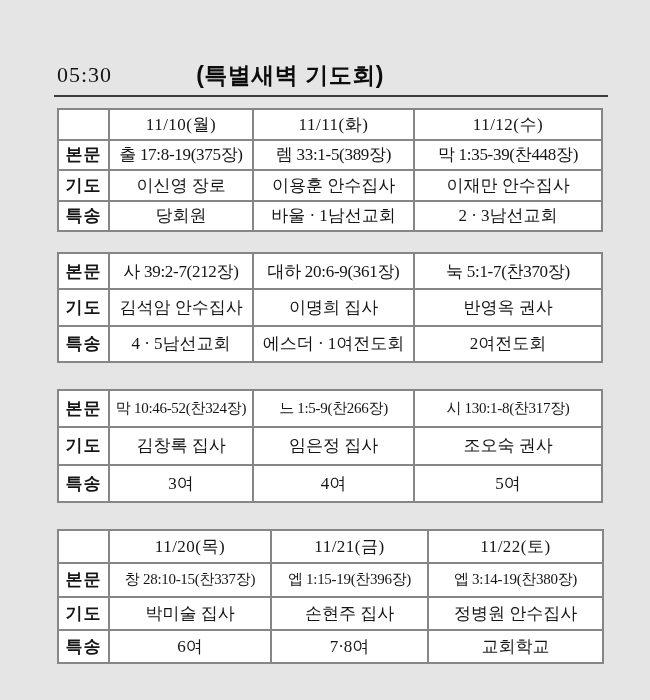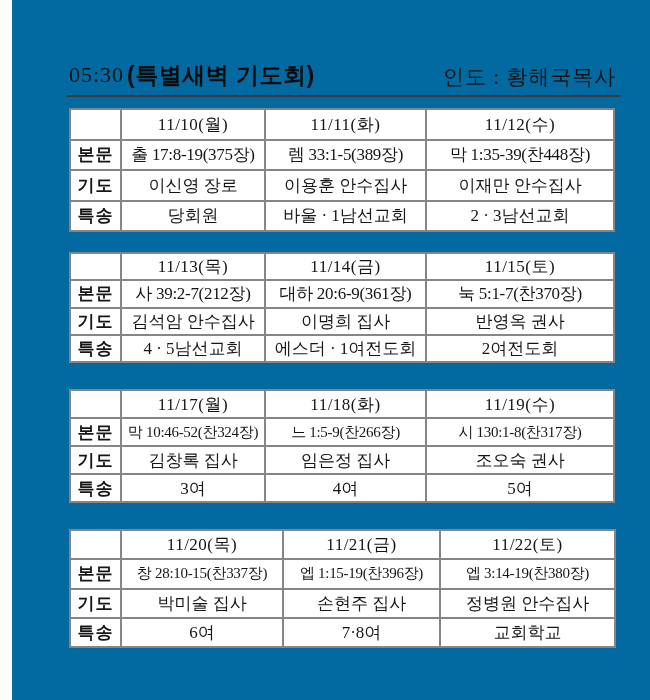--- a/index.html
+++ b/index.html
@@ -1,28 +1,28 @@
 <!DOCTYPE html>
 <html><head>
 <meta charset="utf-8">
 <style>
   html,body{margin:0;padding:0;}
   body{
     width:650px;height:700px;background:#ffffff;position:relative;
     font-family:"Liberation Serif","DejaVu Serif",serif;color:#151515;
     overflow:hidden;
   }
-  .page{position:absolute;inset:0;background:#0369a1;margin-left:12px;}
+  .page{position:absolute;inset:0;background:#e5e5e5;}
 
   
   .time{
     position:absolute;left:57px;top:62px;font-size:22px;letter-spacing:1px;
   }
   .title-wrap{
-    position:absolute;left:115px;top:60px;width:350px;
+    position:absolute;left:115px;top:60px;width:350px;text-align:center;
   }
   .title{
     font-family:"Liberation Sans","DejaVu Sans",sans-serif;
     font-weight:bold;font-size:23px;letter-spacing:0.5px;color:#0c0c0c;
   }
   .leader{
     position:absolute;left:431px;top:63px;font-size:21px;letter-spacing:1px;
   }
   .rule{
     position:absolute;left:54px;top:95px;width:554px;height:0;
@@ -34,38 +34,37 @@
     position:absolute;left:57px;border-collapse:collapse;table-layout:fixed;
     background:#ffffff;
   }
   .sched td{
     border:2px solid #868686;text-align:center;vertical-align:middle;
     padding:0;white-space:nowrap;overflow:hidden;font-size:17px;
   }
   .t1{top:108px;width:546px;height:124px;}
   .t2{top:252px;width:546px;height:111px;}
   .t3{top:389px;width:546px;height:114px;}
-  .t4{top:529px;width:547px;height:119px;}
+  .t4{top:529px;width:547px;height:135px;}
   .lbl{font-weight:600;font-size:18px;letter-spacing:1px;}
   .date{font-size:18px;letter-spacing:0.5px;}
   .scr{font-size:16px;letter-spacing:-0.3px;}
   .t3 .scr,.t4 .scr{font-size:15px;}
   .name{font-size:17px;}
   .song{font-size:17px;}
 </style>
 </head>
 <body>
 
 <div class="page">
 
   <div class="time">05:30</div>
   <div class="title-wrap">
     <span class="title">(특별새벽 기도회)</span>
   </div>
-  <div class="leader">인도 : 황해국목사</div>
   <div class="rule"></div>
 
   <table class="sched t1">
     <colgroup>
         <col style="width:51px">
         <col style="width:144px">
         <col style="width:161px">
         <col style="width:188px">
       </colgroup>
     <tbody>
@@ -98,26 +97,20 @@
 
   <table class="sched t2">
     <colgroup>
         <col style="width:51px">
         <col style="width:144px">
         <col style="width:161px">
         <col style="width:188px">
       </colgroup>
     <tbody>
       <tr>
-        <td class="lbl"></td>
-        <td class="date">11/13(목)</td>
-        <td class="date">11/14(금)</td>
-        <td class="date">11/15(토)</td>
-      </tr>
-      <tr>
         <td class="lbl">본문</td>
         <td class="scr">사 39:2-7(212장)</td>
         <td class="scr">대하 20:6-9(361장)</td>
         <td class="scr">눅 5:1-7(찬370장)</td>
       </tr>
       <tr>
         <td class="lbl">기도</td>
         <td class="name">김석암 안수집사</td>
         <td class="name">이명희 집사</td>
         <td class="name">반영옥 권사</td>
@@ -132,26 +125,20 @@
   </table>
 
   <table class="sched t3">
     <colgroup>
         <col style="width:51px">
         <col style="width:144px">
         <col style="width:161px">
         <col style="width:188px">
       </colgroup>
     <tbody>
-      <tr>
-        <td class="lbl"></td>
-        <td class="date">11/17(월)</td>
-        <td class="date">11/18(화)</td>
-        <td class="date">11/19(수)</td>
-      </tr>
       <tr>
         <td class="lbl">본문</td>
         <td class="scr">막 10:46-52(찬324장)</td>
         <td class="scr">느 1:5-9(찬266장)</td>
         <td class="scr">시 130:1-8(찬317장)</td>
       </tr>
       <tr>
         <td class="lbl">기도</td>
         <td class="name">김창록 집사</td>
         <td class="name">임은정 집사</td>

